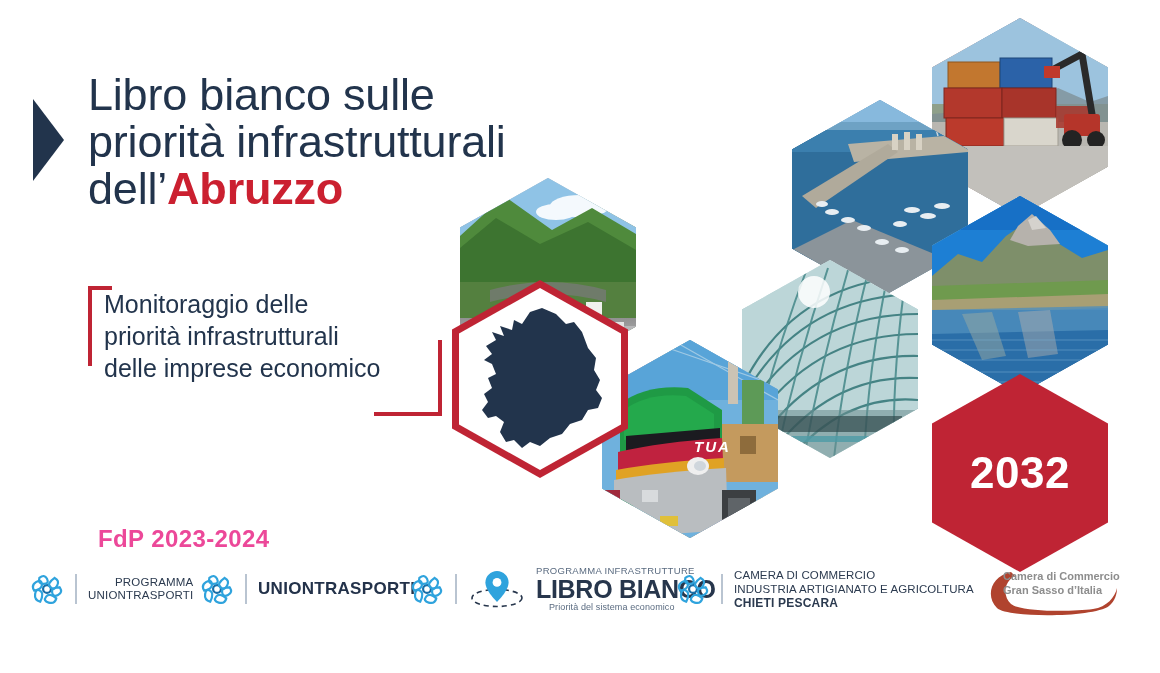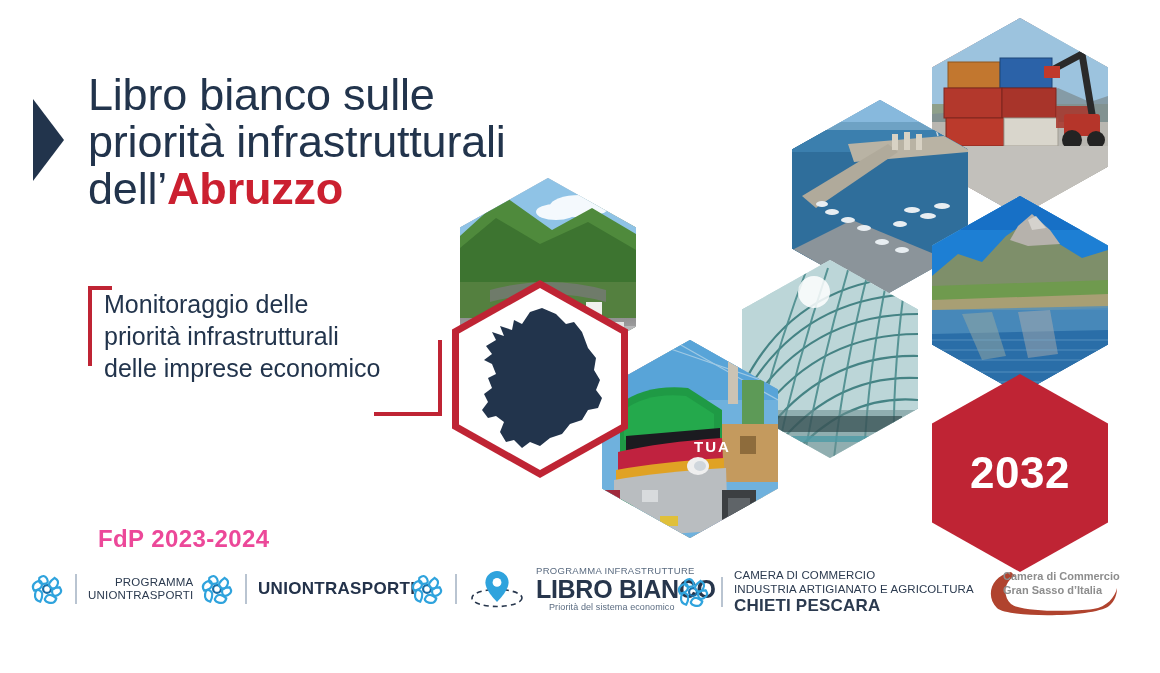--- a/index.html
+++ b/index.html
@@ -109,21 +109,21 @@
   .lgtxt .l2{font-size:11.5px;letter-spacing:.2px;}
   .ut{font-size:17px;font-weight:700;color:#23324a;letter-spacing:.3px;}
 
   .lb-txt{color:#2b3a4f;line-height:1.05;}
   .lb-top{font-size:9.5px;letter-spacing:.3px;color:#5a6b80;}
   .lb-mid{font-size:25px;font-weight:700;letter-spacing:-.3px;color:#27364c;}
   .lb-bot{font-size:9px;color:#5a6b80;letter-spacing:.1px;margin-top:1px;padding-left:13px;}
 
   .cc-txt{color:#2b3a4f;line-height:1.22;}
   .cc-1,.cc-2{font-size:11.5px;letter-spacing:.1px;}
-  .cc-3{font-size:17px;font-weight:700;letter-spacing:.2px;}
+  .cc-3{font-size:12px;font-weight:700;letter-spacing:.2px;}
 
   .gs{position:absolute;left:975px;top:566px;width:170px;height:56px;}
   .gs-txt{position:absolute;left:28px;top:4px;color:#8d8d8d;font-size:11px;font-weight:700;line-height:1.25;}
 </style>
 </head>
 <body>
 
 <div class="stage">
 
   <div class="arrow"></div>
@@ -286,21 +286,21 @@
         <g stroke="#7fb0d6" stroke-width="1.2" opacity=".5">
           <path d="M0 144 H176"></path>
             <path d="M0 154 H176"></path>
             <path d="M0 164 H176"></path>
             <path d="M0 176 H176"></path>
             <path d="M0 186 H176"></path>
         </g>
       </svg>
     </div>
 
-    <div class="hex ph-train" style="left:162px;top:322px;">
+    <div class="hex ph-train" style="left:162px;top:322px;font-style:italic;">
       <svg width="176" height="198" viewBox="0 0 176 198" style="position:absolute;inset:0">
         <rect x="0" y="0" width="176" height="198" fill="#6fb1dd"></rect>
         <rect x="0" y="0" width="176" height="60" fill="#58a4d8"></rect>
         <g stroke="#9fc9e4" stroke-width="1.2">
             <path d="M60 6 L176 46"></path>
             <path d="M70 0 L176 60"></path>
             <path d="M96 0 L176 30"></path>
           </g>
         <rect x="126" y="20" width="10" height="44" fill="#cbc3b4"></rect>
         <path d="M126 20 L131 8 L136 20 Z" fill="#b9b1a2"></path>

